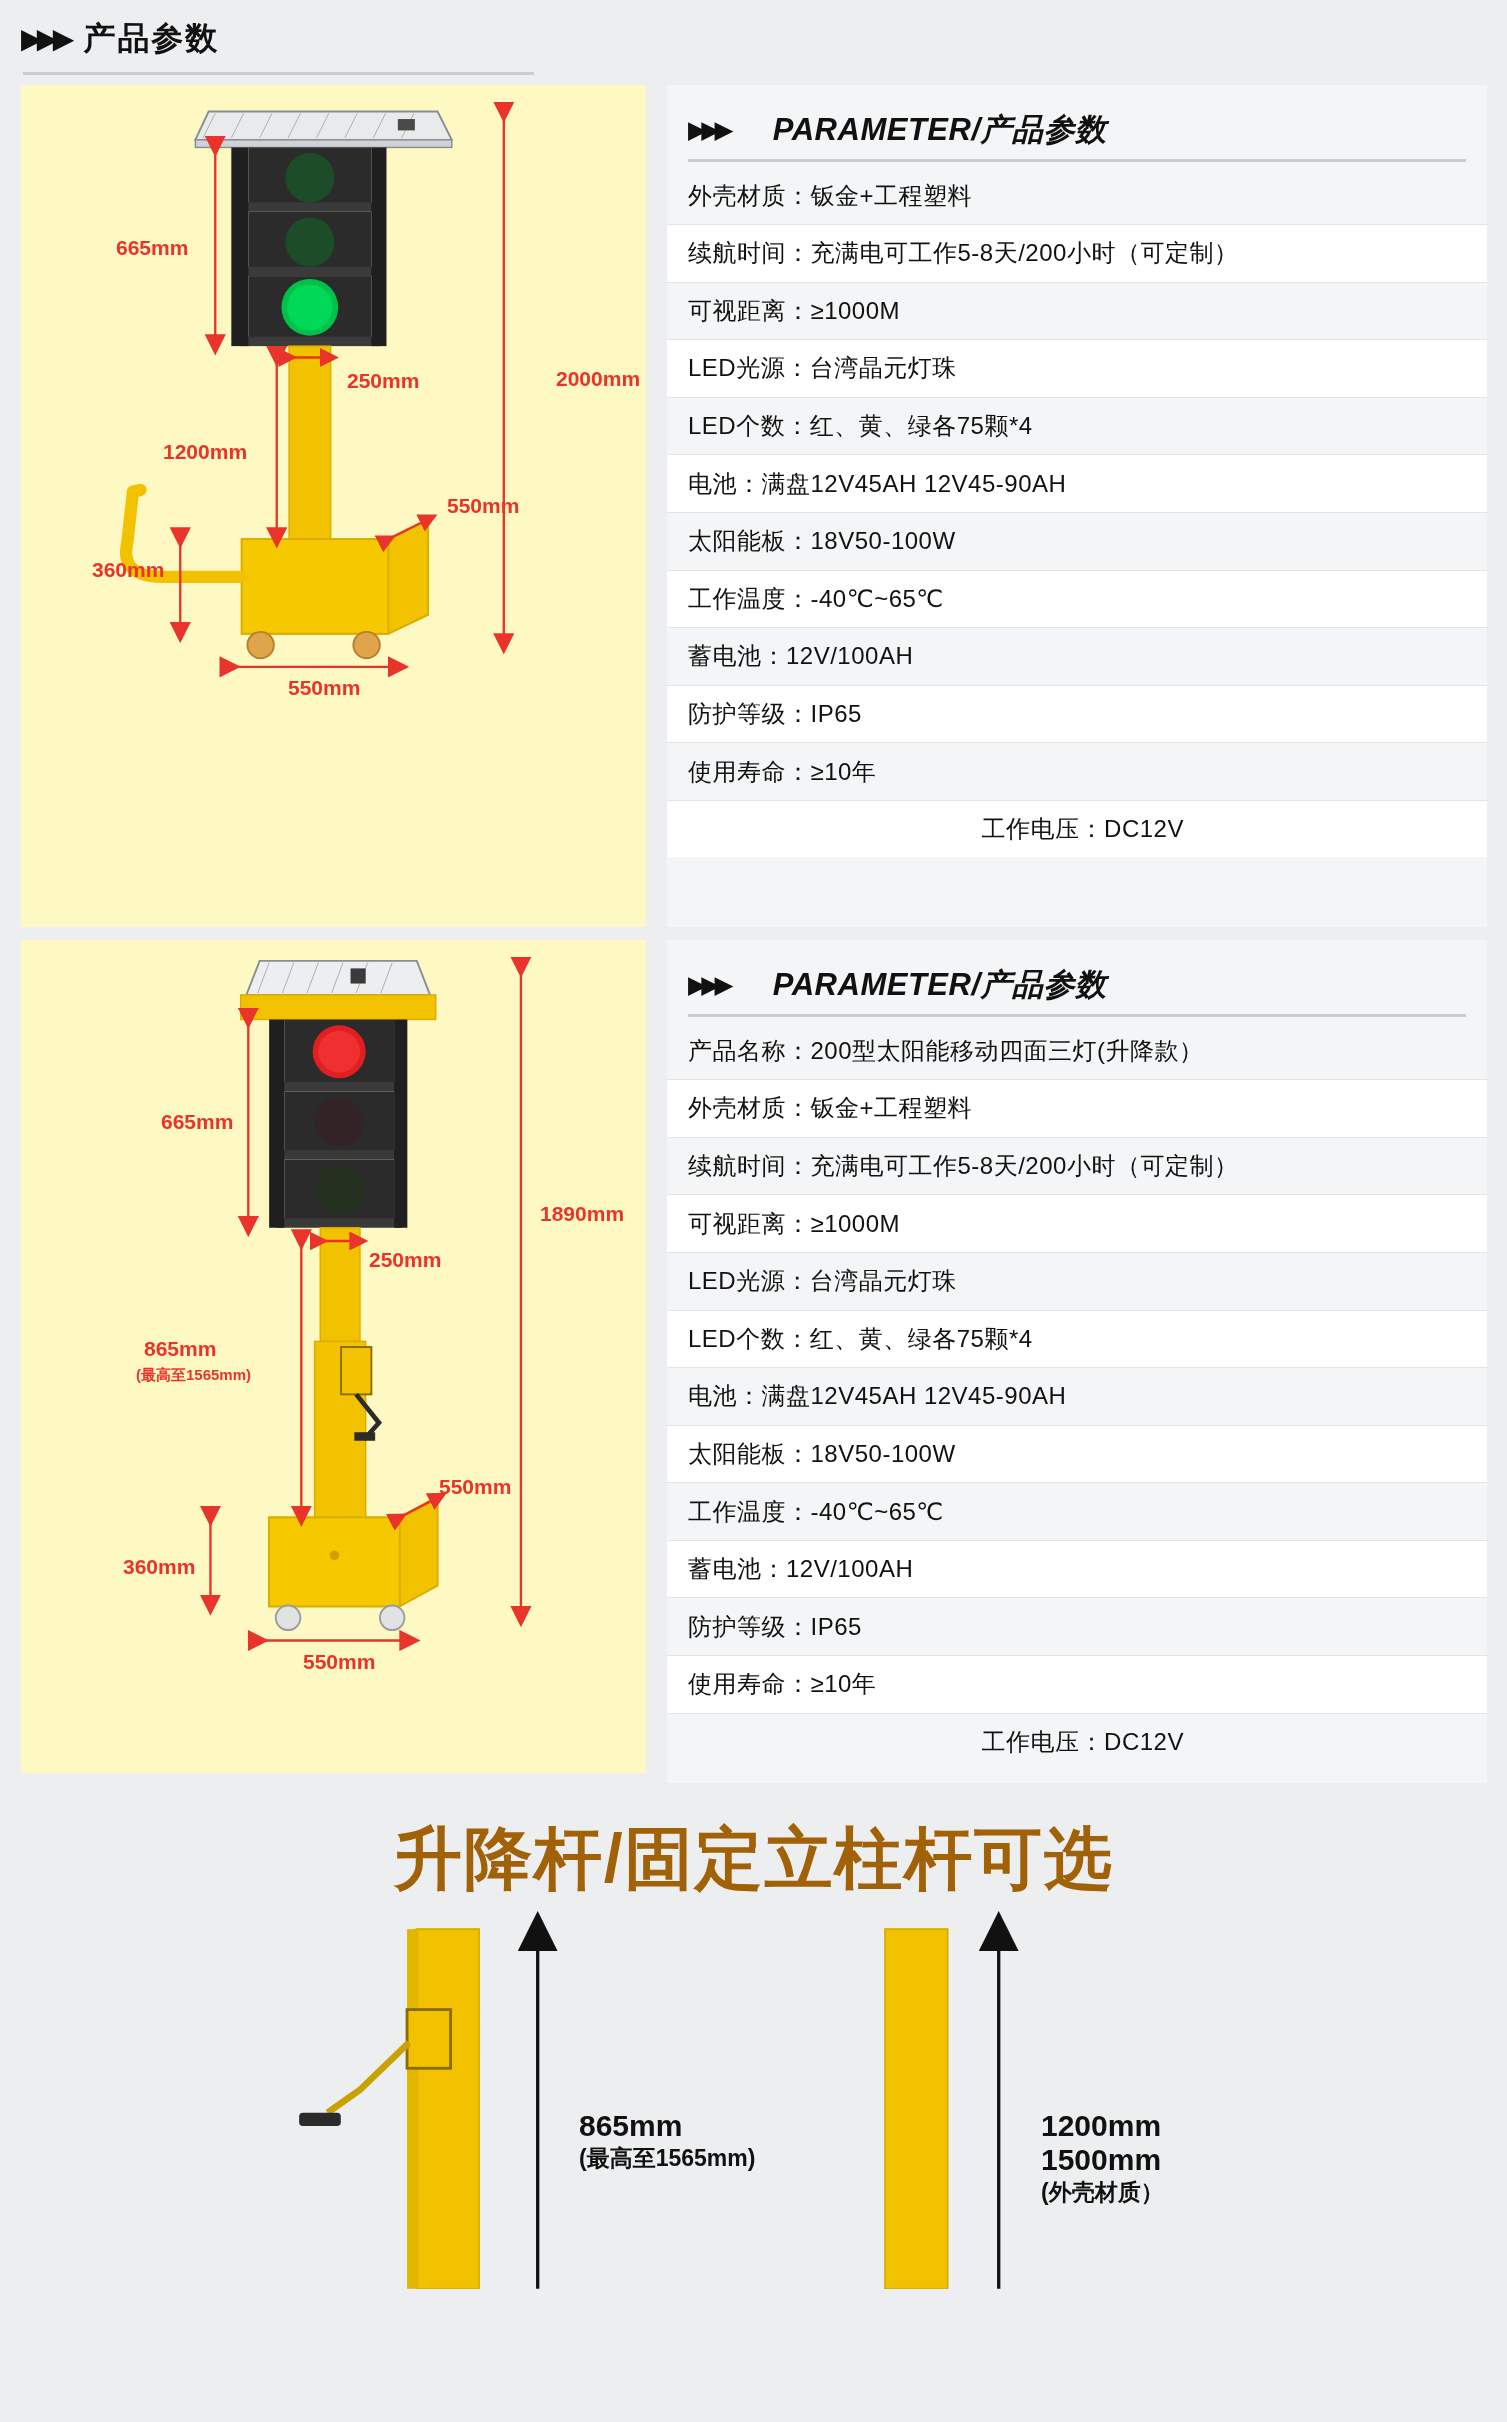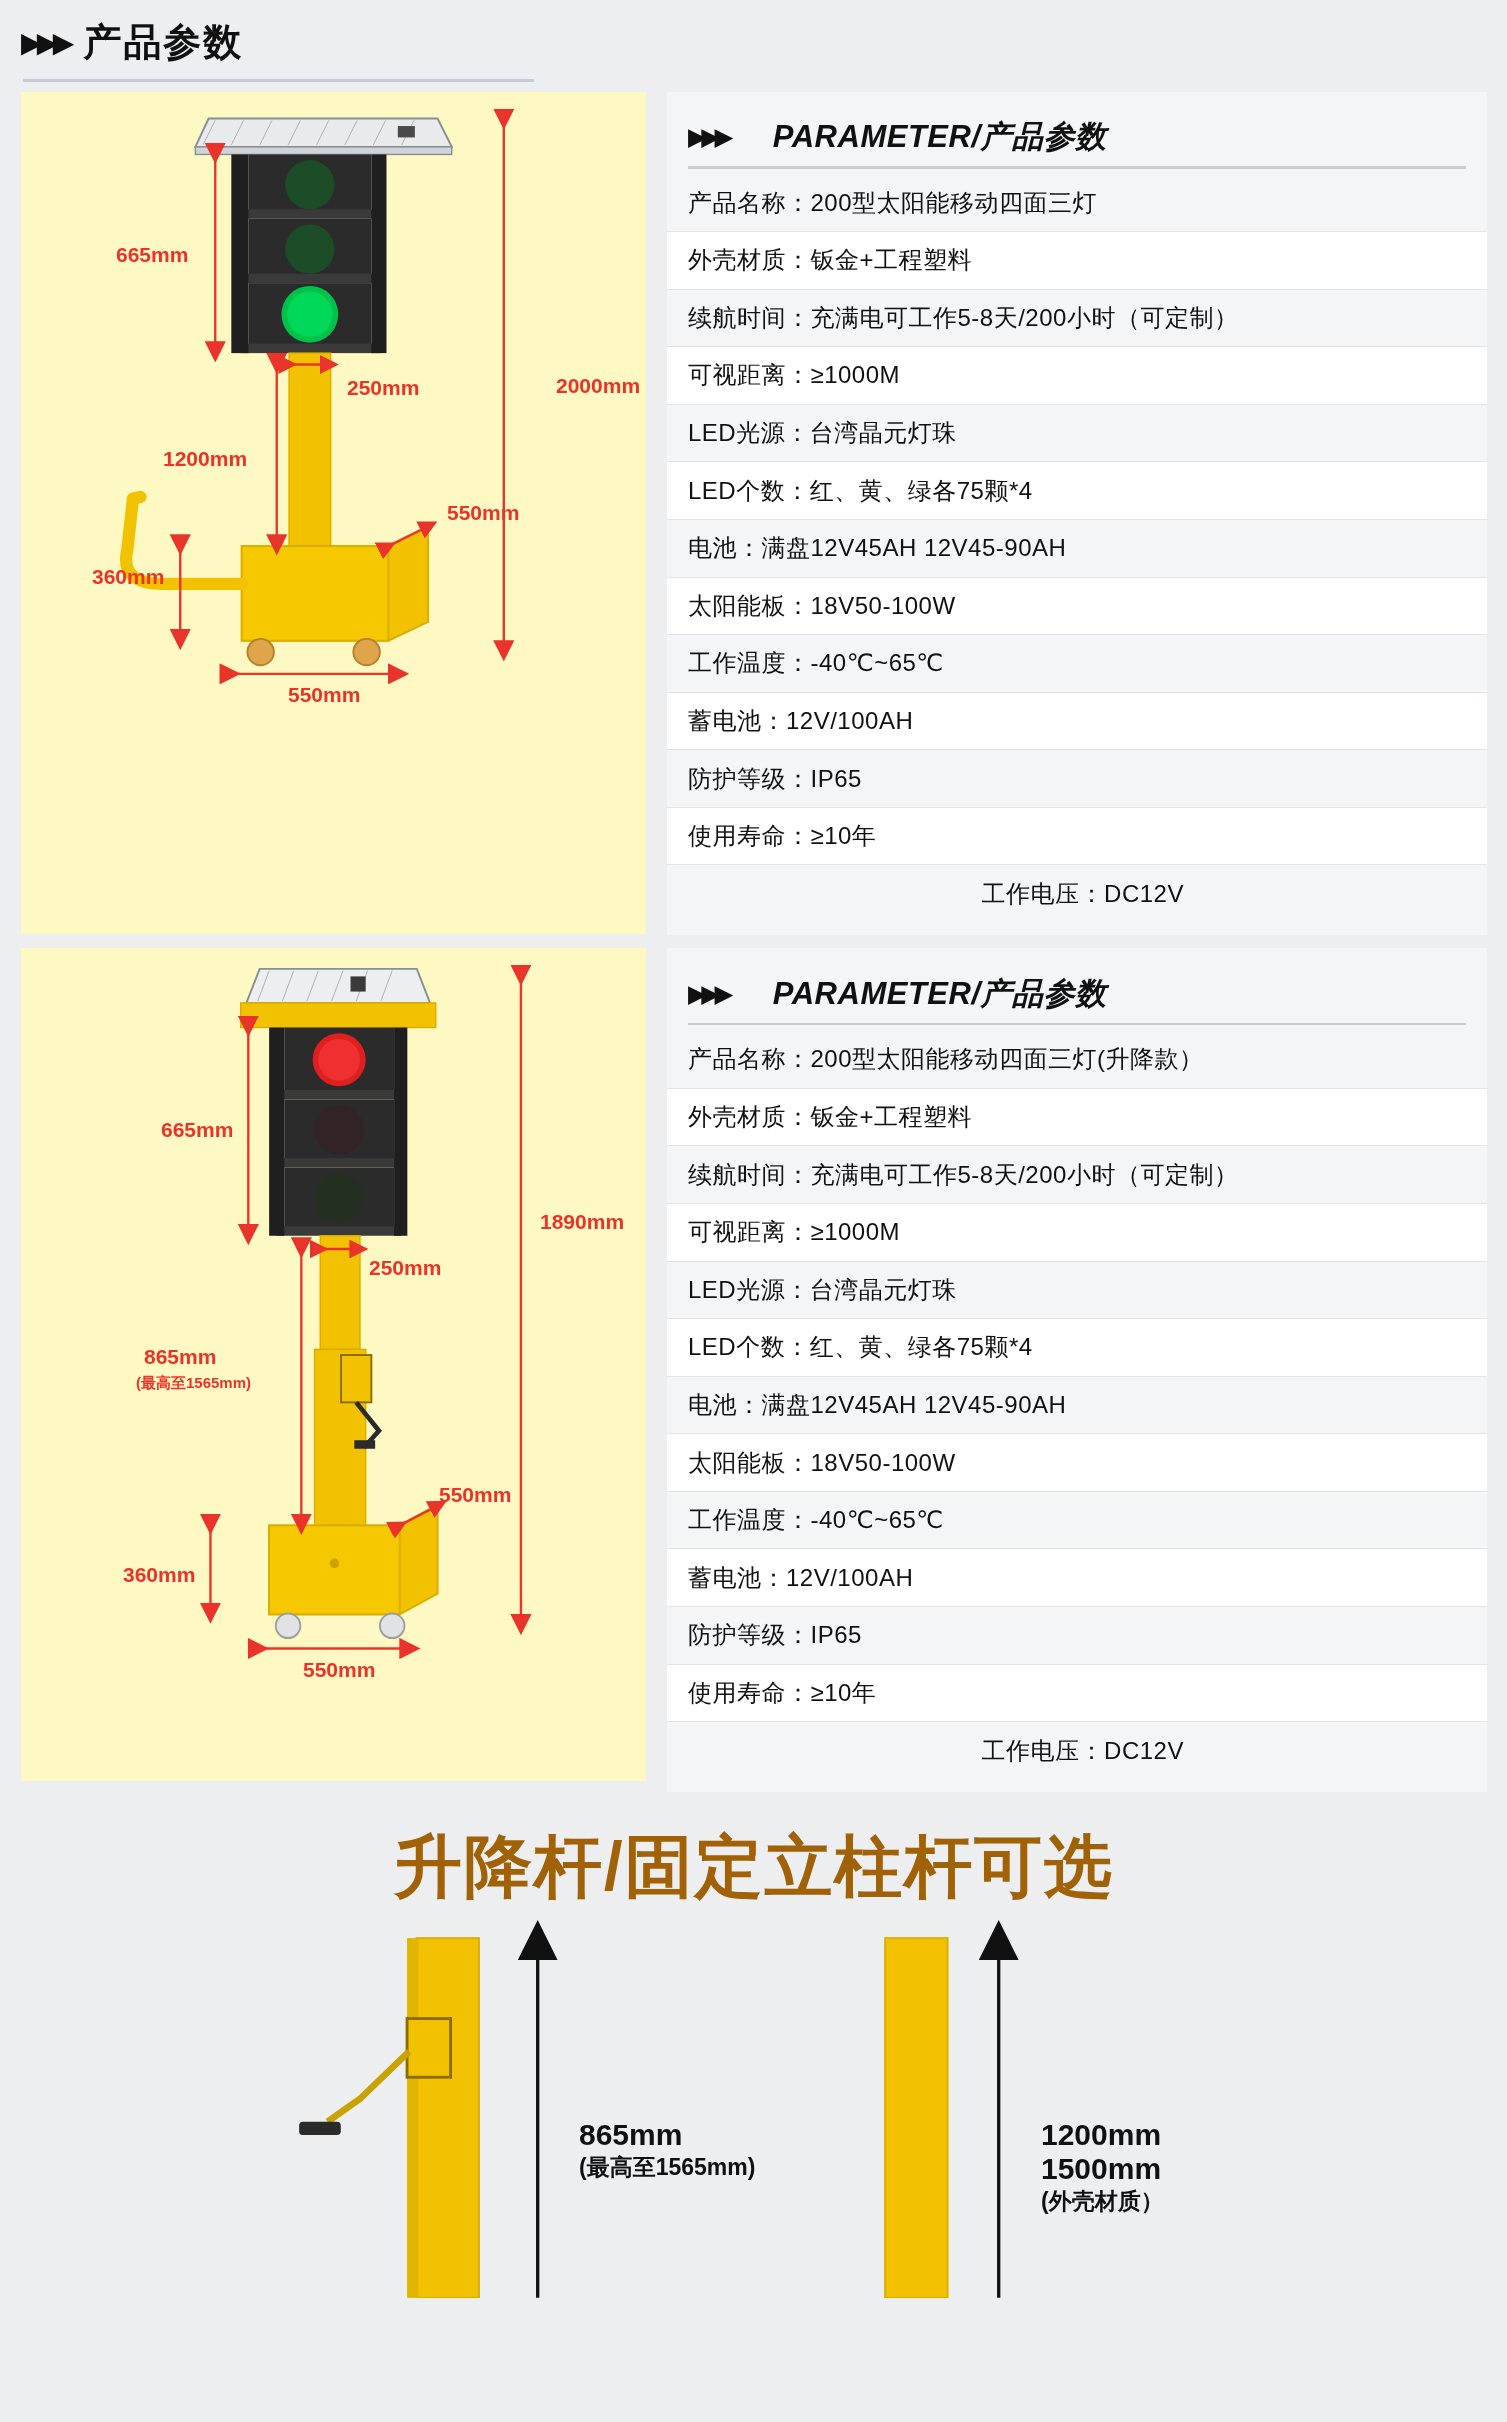--- a/index.html
+++ b/index.html
@@ -15,21 +15,21 @@
   
   .top-header{
     display:flex;align-items:center;gap:15px;
     padding:17px 0 11.4px 21px;
   }
   .arrows{
     color:#111;font-size:28px;letter-spacing:-5.7px;line-height:1;
     font-family:"DejaVu Sans",sans-serif;
   }
   .top-title{
-    font-size:38px;font-weight:bold;letter-spacing:1.9px;
+    font-size:32px;font-weight:bold;letter-spacing:1.9px;
   }
   .top-rule{
     margin:0 0 9.5px 23px;width:511px;height:2.8px;background:#c9ccd0;
   }
 
   
   .section{
     display:flex;
     gap:0;
     padding:0 21px 0 21px;
@@ -185,21 +185,20 @@
       <span class="dimtext" style="left:267px;top:591px;">550mm</span>
     </div>
 
     <div class="paramcard">
       <div class="param-head">
         <span class="arrows">▶▶▶</span>
         <span class="param-title">PARAMETER/产品参数</span>
       </div>
       <div class="param-rule"></div>
       <ul class="param-list">
-        <li>产品名称：200型太阳能移动四面三灯</li>
         <li>外壳材质：钣金+工程塑料</li>
         <li>续航时间：充满电可工作5-8天/200小时（可定制）</li>
         <li>可视距离：≥1000M</li>
         <li>LED光源：台湾晶元灯珠</li>
         <li>LED个数：红、黄、绿各75颗*4</li>
         <li>电池：满盘12V45AH 12V45-90AH</li>
         <li>太阳能板：18V50-100W</li>
         <li>工作温度：-40℃~65℃</li>
         <li>蓄电池：12V/100AH</li>
         <li>防护等级：IP65</li>

